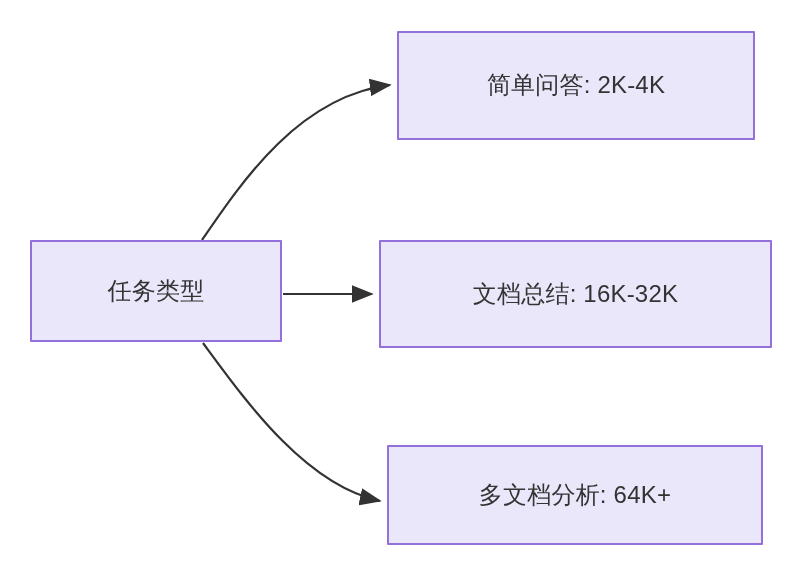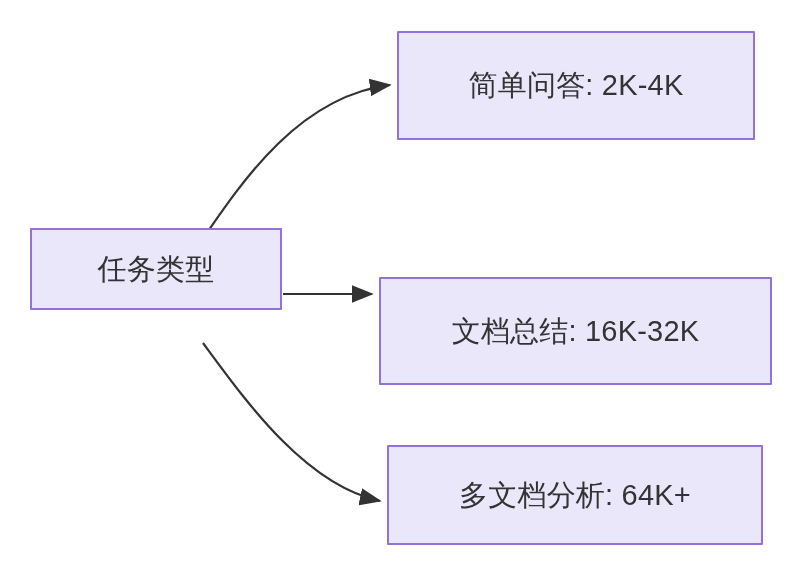--- a/index.html
+++ b/index.html
@@ -31,46 +31,45 @@
     background: #eae7fa;
     border: 2px solid #9370db;
     border-radius: 1px;
     display: flex;
     align-items: center;
     justify-content: center;
     text-align: center;
   }
   .node-label {
     color: #333333;
-    font-size: 29px;
+    font-size: 24px;
     line-height: 1.2;
     letter-spacing: 0.2px;
     white-space: nowrap;
   }
   
   #node-root {
     left: 30px;
-    top: 228px;
+    top: 240px;
     width: 252px;
-    height: 82px;
+    height: 102px;
     align-items: center;
   }
   
   #node-b0 {
     left: 397px;
     top: 31px;
     width: 358px;
     height: 109px;
   }
   #node-b1 {
     left: 379px;
     top: 240px;
     width: 393px;
     height: 108px;
-    margin-top: 37px;
   }
   #node-b2 {
     left: 387px;
     top: 445px;
     width: 376px;
     height: 100px;
   }
 </style>
 </head>
 <body>

